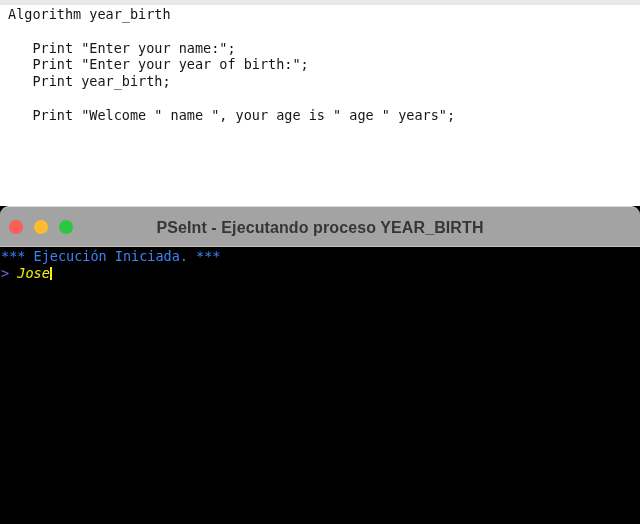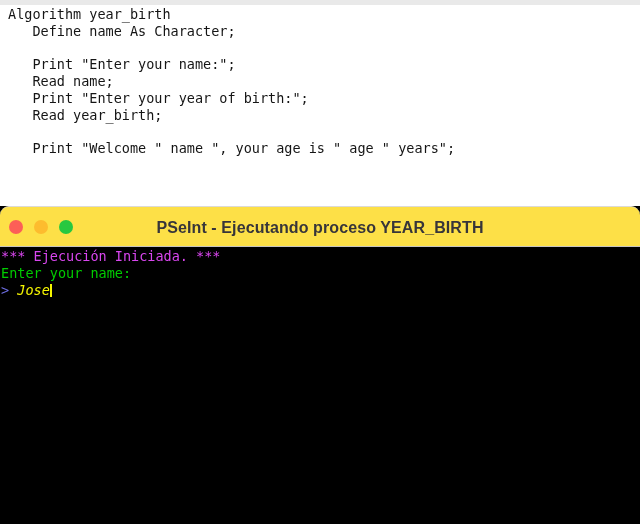--- a/index.html
+++ b/index.html
@@ -60,21 +60,21 @@
     height: 16.8px;
   }
 
   
   .titlebar {
     position: absolute;
     left: 0;
     top: 206px;
     width: 640px;
     height: 41px;
-    background: #fde047;
+    background: #a3a3a3;
     border-top: 1px solid #dcdad6;
     border-bottom: 1px solid #c8c5c0;
     border-top-left-radius: 9px;
     border-top-right-radius: 9px;
     box-sizing: border-box;
     overflow: hidden;
   }
   .traffic {
     position: absolute;
     top: 13px;
@@ -119,21 +119,21 @@
     left: 1px;
     top: 1px;
   }
   .console-line {
     font-family: "DejaVu Sans Mono", "Liberation Mono", monospace;
     font-size: 13.5px;
     line-height: 17px;
     white-space: pre;
     height: 17px;
   }
-  .c-info   { color: #d946ef; }
+  .c-info   { color: #3b82f6; }
   .c-out    { color: #00cc00; }
   .c-prompt { color: #6d6de2; }
   .c-input  { color: #f5f500; font-style: italic; }
 
   .caret {
     display: inline-block;
     width: 2px;
     height: 13px;
     background: #f5f500;
     vertical-align: -2px;
@@ -142,40 +142,37 @@
 </head>
 <body>
 
 <div id="screen">
 
   <div class="top-strip"></div>
 
   <div class="code-pane">
     <ul class="code-list">
       <li class="code-line">Algorithm year_birth</li>
-      <li class="code-line">   Define name As Character;</li>
       <li class="code-line"></li>
       <li class="code-line">   Print "Enter your name:";</li>
-      <li class="code-line">   Read name;</li>
       <li class="code-line">   Print "Enter your year of birth:";</li>
-      <li class="code-line">   Read year_birth;</li>
+      <li class="code-line">   Print year_birth;</li>
       <li class="code-line"></li>
       <li class="code-line">   Print "Welcome " name ", your age is " age " years";</li>
     </ul>
   </div>
 
   <div class="titlebar">
     <span class="traffic close"></span>
     <span class="traffic min"></span>
     <span class="traffic max"></span>
     <div class="title-text">PSeInt - Ejecutando proceso YEAR_BIRTH</div>
   </div>
 
   <div class="console">
     <ul class="console-list">
       <li class="console-line c-info">*** Ejecución Iniciada. ***</li>
-      <li class="console-line c-out">Enter your name:</li>
       <li class="console-line"><span class="c-prompt">&gt; </span><span class="c-input">Jose</span><span class="caret"></span></li>
     </ul>
 
   </div>
 
 </div>
 
 </body></html>

